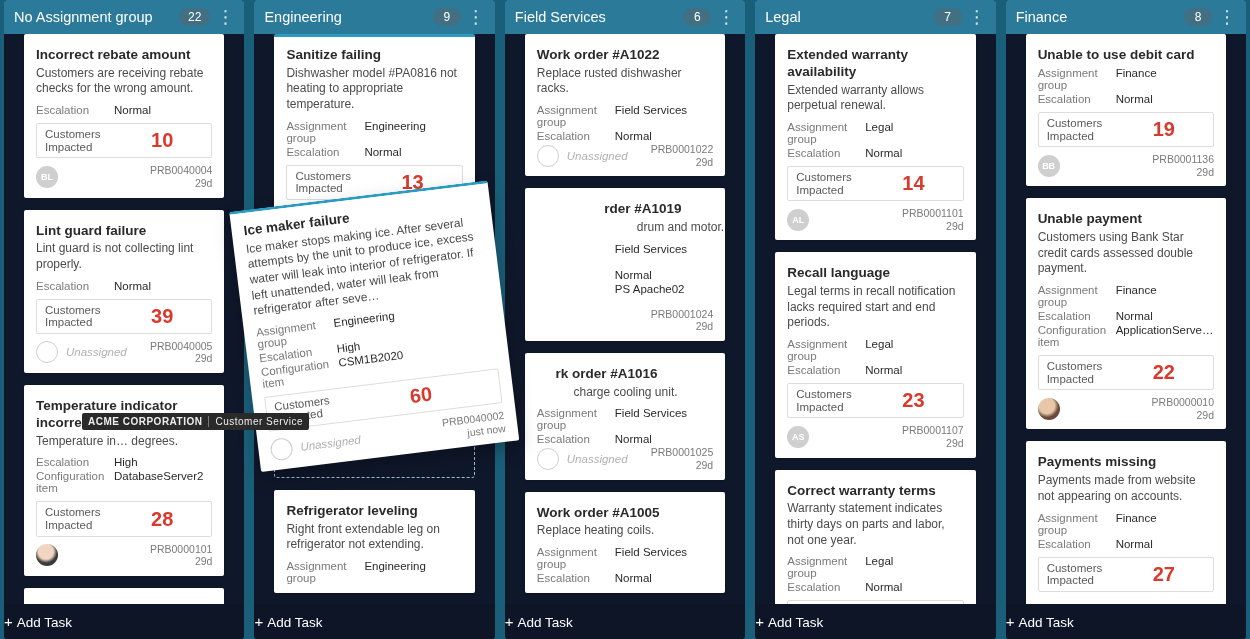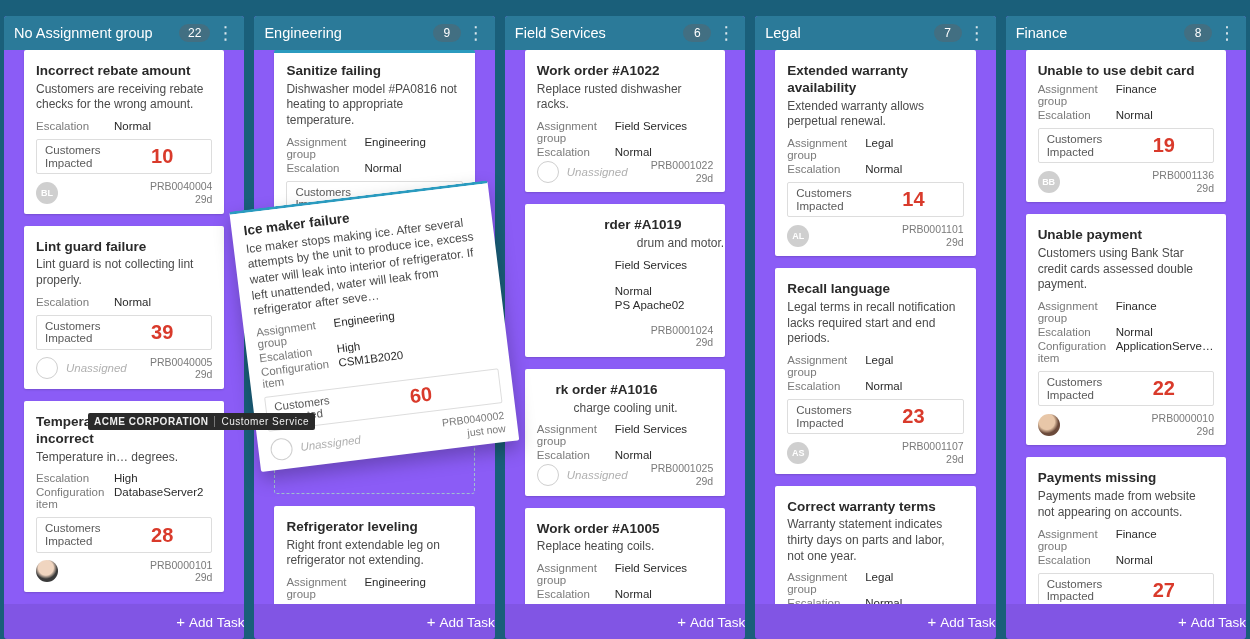--- a/index.html
+++ b/index.html
@@ -7,27 +7,26 @@
   body {
     font-family: -apple-system, BlinkMacSystemFont, "Segoe UI", Arial, sans-serif;
     background: #1a5f7a;
     display: flex;
     gap: 10px;
     padding: 0 4px;
   }
   .column {
     flex: 1 1 0;
     min-width: 0;
-    background: #8b5cf6;
+    background: #0f172a;
     border-radius: 3px;
     display: flex;
     flex-direction: column;
     position: relative;
     overflow: hidden;
-    margin-top: 16px;
   }
   .col-header {
     display: flex;
     align-items: center;
     padding: 8px 10px;
     gap: 6px;
     color: #fff;
     flex: 0 0 auto;
     background: #2b7a99;
   }
@@ -95,21 +94,21 @@
     display: flex; align-items: center; justify-content: center;
     flex: 0 0 auto;
   }
   .avatar.empty { background: #fff; border: 1.5px solid #cfcfcf; }
   .avatar.photo { background: radial-gradient(circle at 40% 35%, #e8c7a8 40%, #6b4a3a 60%); }
   .avatar.photo2 { background: radial-gradient(circle at 45% 35%, #f0d5c0 40%, #3a3a3a 60%); }
   .unassigned { color: #b0b0b0; font-style: italic; font-size: 11.5px; flex: 1; }
   .card-meta { margin-left: auto; text-align: right; font-size: 10.5px; color: #7a7a7a; line-height: 1.2; }
   .add-task {
     flex: 0 0 auto;
-    text-align: right;
+    text-align: left;
     padding: 9px 0;
     color: #fff;
     font-size: 13.5px;
     cursor: pointer;
     background: rgba(0,0,0,.07);
   }
   .add-task span.plus { font-size: 15px; margin-right: 4px; }
 
   
   .drop-zone {
@@ -128,21 +127,21 @@
     transform: rotate(-7deg);
     z-index: 50;
     pointer-events: none;
   }
   .drag-card-wrap .card {
     box-shadow: 0 8px 18px rgba(0,0,0,.25);
   }
 
   .tooltip-badge {
     position: absolute;
-    left: 88px;
+    left: 82px;
     top: 413px;
     z-index: 60;
     background: #2a2a2a;
     color: #eee;
     font-size: 10px;
     letter-spacing: .5px;
     padding: 3px 6px;
     display: flex;
     align-items: center;
     gap: 6px;

